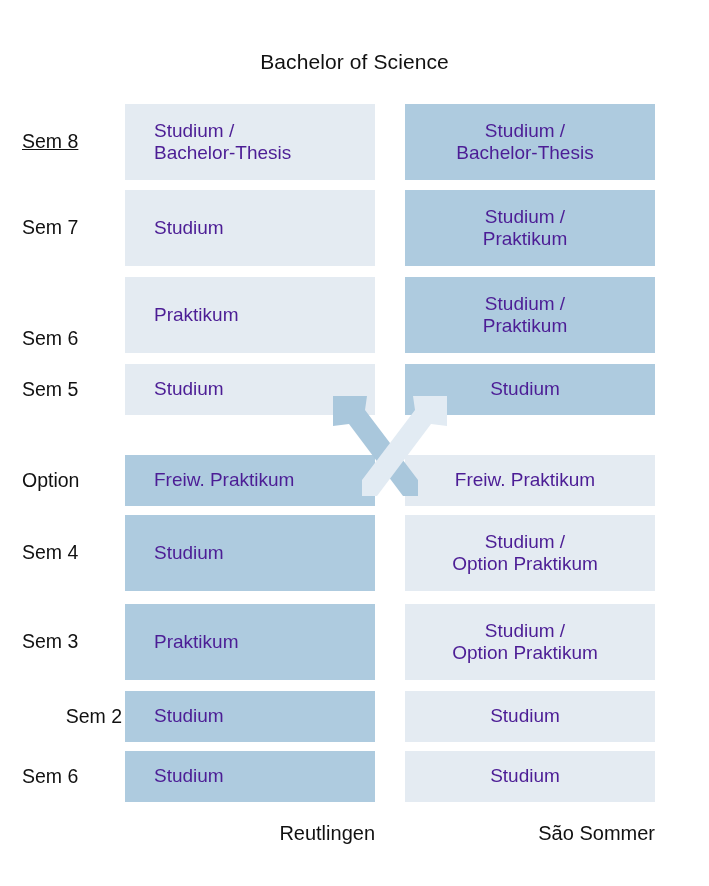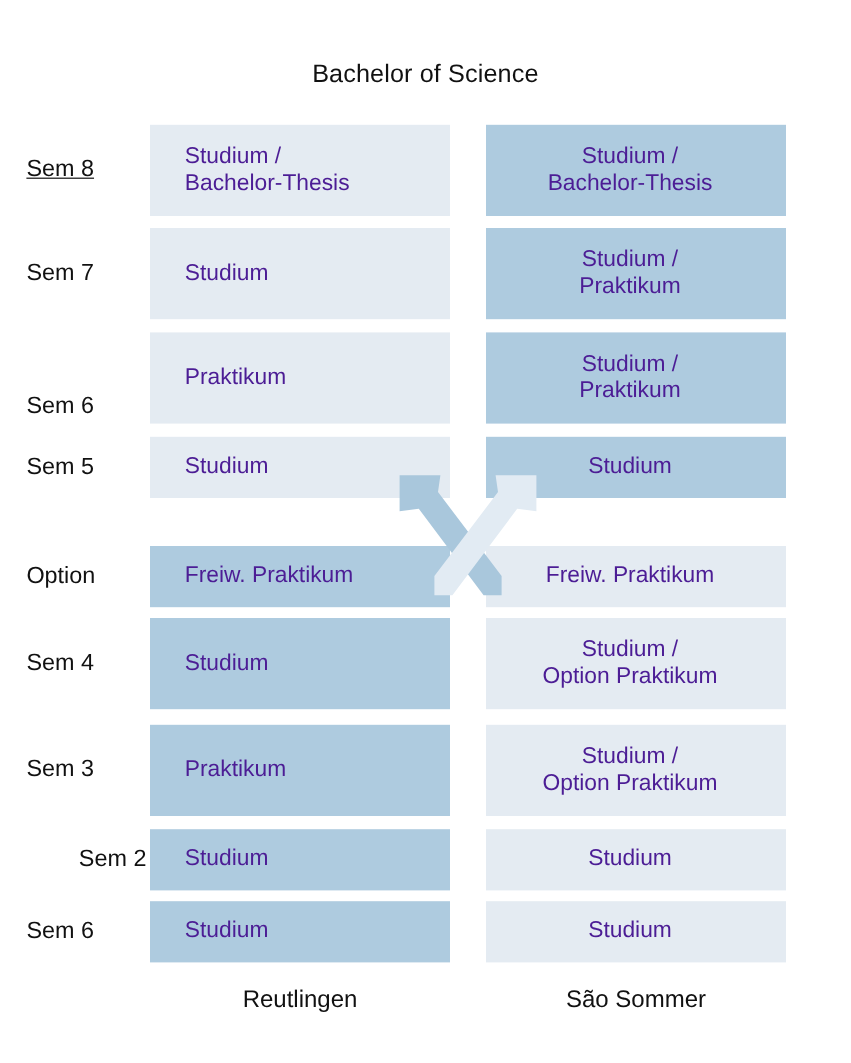--- a/index.html
+++ b/index.html
@@ -86,21 +86,21 @@
     top: 388px;
     width: 130px;
     height: 112px;
     pointer-events: none;
   }
 
   .footer-label {
     position: absolute;
     font-size: 20px;
     color: #111111;
-    text-align: center;
+    text-align: right;
     top: 822px;
   }
   .footer-left  { left: 125px; width: 250px; }
   .footer-right { left: 405px; width: 250px; }
 </style>
 </head>
 <body>
 
 <div id="diagram">
 

